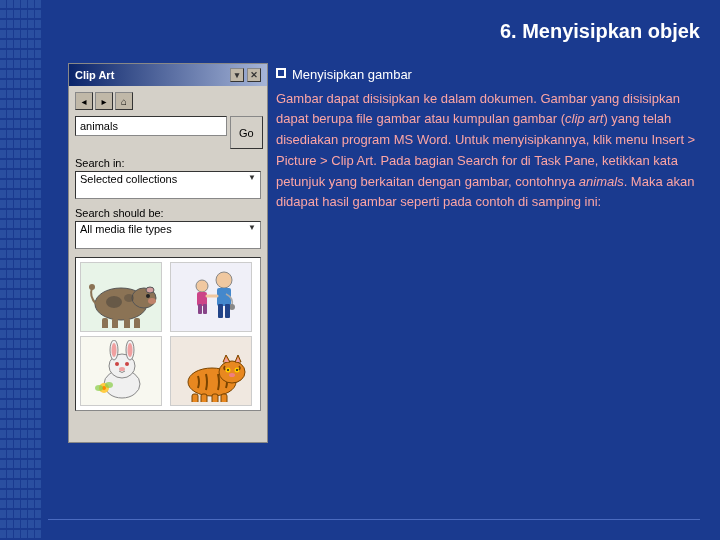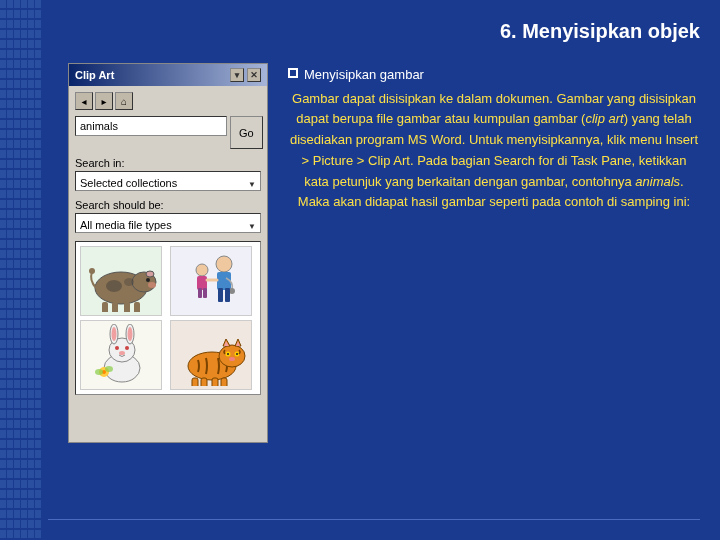--- a/index.html
+++ b/index.html
@@ -54,21 +54,21 @@
       font-size: 20px;
       font-weight: bold;
       margin-bottom: 20px;
       text-align: right;
     }
 
     
     .content-row {
       display: flex;
       flex-direction: row;
-      gap: 20px;
+      gap: 8px;
       align-items: flex-start;
     }
 
     
     .clip-art-panel {
       background: #d4d0c8;
       border: 1px solid #888;
       width: 200px;
       min-height: 380px;
       flex-shrink: 0;
@@ -172,28 +172,28 @@
 
     .section-label {
       font-size: 11px;
       color: #000;
       margin-bottom: 2px;
       display: block;
     }
 
     .dropdown {
       width: 100%;
-      height: 20px;
+      height: 28px;
       background: white;
       border: 1px inset #888;
       font-size: 11px;
       padding: 1px 4px;
       color: #000;
       display: flex;
-      align-items: flex-end;
+      align-items: flex-start;
       justify-content: space-between;
       margin-bottom: 8px;
       cursor: pointer;
     }
 
     .dropdown-arrow {
       font-size: 8px;
       color: #333;
     }
 
@@ -245,22 +245,21 @@
       width: 10px;
       height: 10px;
       border: 2px solid white;
       flex-shrink: 0;
       margin-top: 3px;
     }
 
     .text-block {
       font-size: 13px;
       line-height: 1.6;
-      color: #fde047;
-      text-align: center;
+      color: #fca5a5;
     }
 
     .text-bold {
       font-weight: normal;
     }
 
     .text-italic {
       font-style: italic;
     }
 

